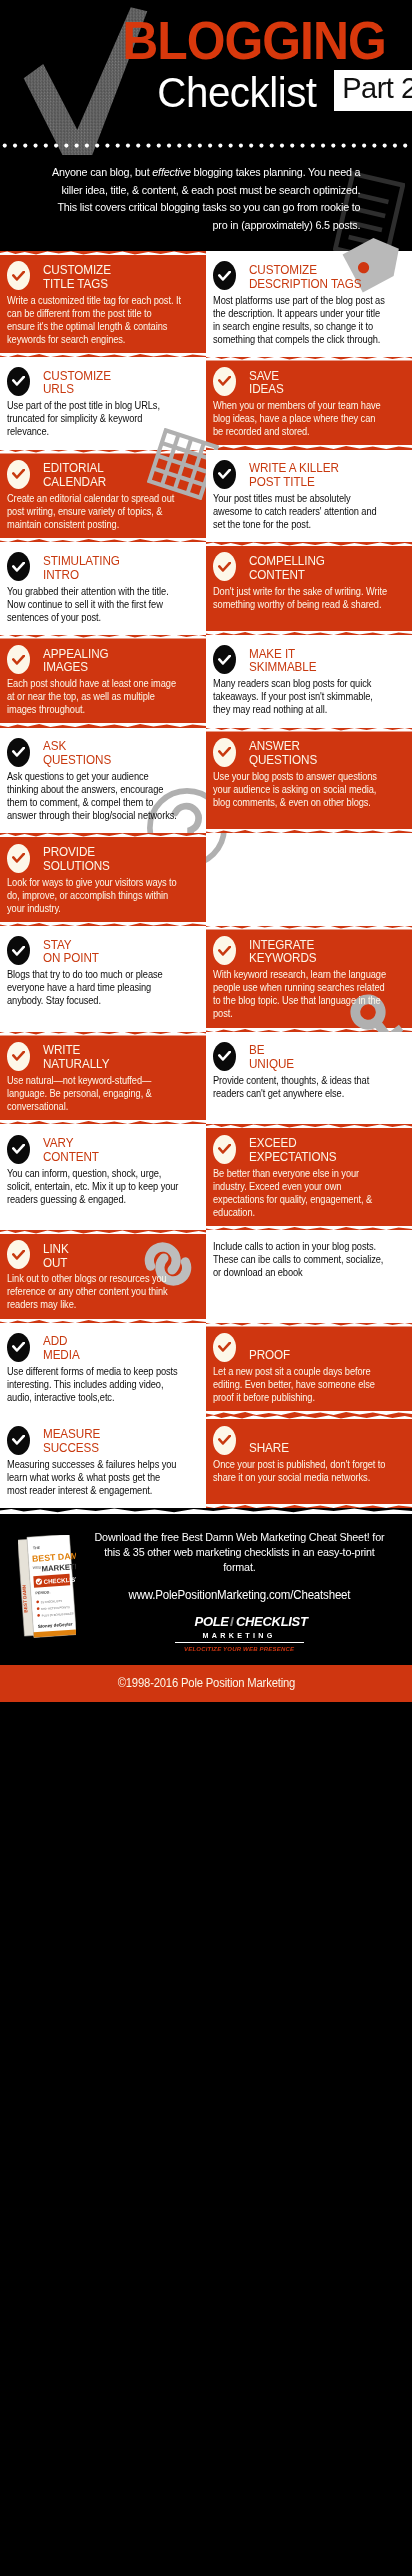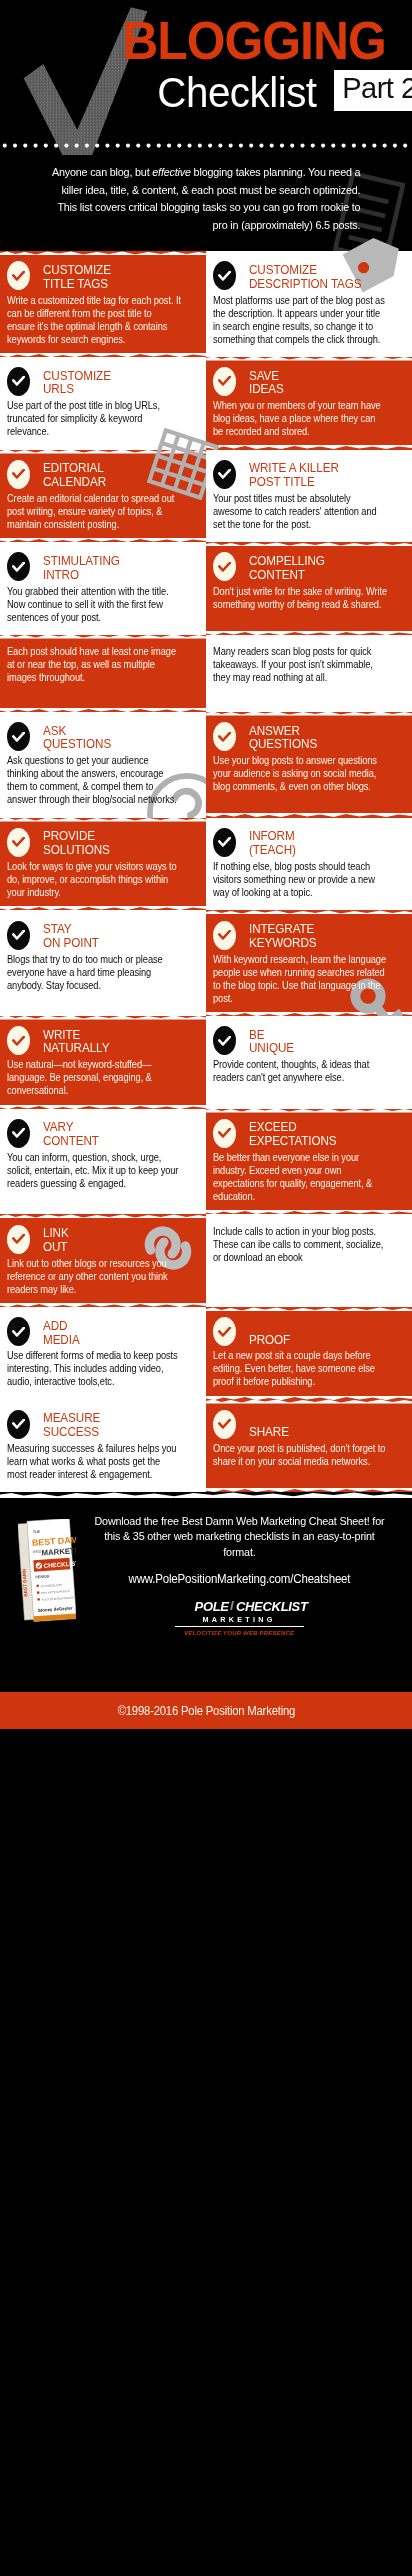--- a/index.html
+++ b/index.html
@@ -278,21 +278,20 @@
   }
 
   
   .copyright {
     position: relative;
     background: #cf3610;
     height: 37px;
     display: flex;
     align-items: center;
     justify-content: center;
-    margin-top: 43px;
   }
   .copyright span {
     color: #fdf7e8;
     font-size: 12px;
     letter-spacing: -0.2px;
     transform: scaleX(0.94);
   }
 </style>
 </head>
 <body>
@@ -528,23 +527,41 @@
         </div>
       </div>
       <div class="row">
         <div class="cell orange">
           <svg class="torn top" viewBox="0 0 400 9" preserveAspectRatio="none">
             <path d="M0,9 L0,4 L14,1 L30,6 L48,2 L70,7 L92,1 L114,5 L138,1 L162,7 L188,2 L212,6 L238,1 L262,7 L288,2 L312,6 L338,1 L362,6 L386,2 L400,5 L400,9 Z" fill="#ffffff"></path>
           </svg>
           <svg class="torn bot" viewBox="0 0 400 9" preserveAspectRatio="none">
             <path d="M0,0 L0,5 L16,8 L34,3 L54,7 L76,2 L98,8 L122,4 L146,8 L172,2 L196,7 L222,3 L248,8 L272,2 L298,7 L324,3 L350,8 L374,3 L400,6 L400,0 Z" fill="#ffffff"></path>
           </svg>
+          <div class="cell-head">
+            <span class="check-badge cream">
+              <svg width="13.4" height="10.3" viewBox="0 0 26 20">
+                <path d="M2.5 8.5 L9.5 16.5 L23 1.5" fill="none" stroke="#c8390f" stroke-width="5" stroke-linecap="round" stroke-linejoin="round"></path>
+              </svg>
+            </span>
+            <span class="cell-title">APPEALING
+IMAGES</span>
+          </div>
           <div class="cell-body">Each post should have at least one image at or near the top, as well as multiple images throughout.</div>
         </div>
         <div class="cell white">
+          <div class="cell-head">
+            <span class="check-badge black">
+              <svg width="13.4" height="10.3" viewBox="0 0 26 20">
+                <path d="M2.5 8.5 L9.5 16.5 L23 1.5" fill="none" stroke="#ffffff" stroke-width="5" stroke-linecap="round" stroke-linejoin="round"></path>
+              </svg>
+            </span>
+            <span class="cell-title">MAKE IT
+SKIMMABLE</span>
+          </div>
           <div class="cell-body">Many readers scan blog posts for quick takeaways. If your post isn't skimmable, they may read nothing at all.</div>
         </div>
       </div>
       <div class="row">
         <div class="cell white">
           <svg class="deco" style="right:-30px;bottom:-44px;width:98px;height:98px" viewBox="0 0 190 190">
             <circle cx="95" cy="95" r="72" fill="none" stroke="#b0b0b0" stroke-width="11"></circle>
             <path d="M72 66 a24 24 0 1 1 30 33 v14" fill="none" stroke="#b0b0b0" stroke-width="13" stroke-linecap="round"></path>
             <circle cx="101" cy="134" r="8.5" fill="#b0b0b0"></circle>
           </svg>
@@ -589,32 +606,20 @@
           <div class="cell-head">
             <span class="check-badge cream">
               <svg width="13.4" height="10.3" viewBox="0 0 26 20">
                 <path d="M2.5 8.5 L9.5 16.5 L23 1.5" fill="none" stroke="#c8390f" stroke-width="5" stroke-linecap="round" stroke-linejoin="round"></path>
               </svg>
             </span>
             <span class="cell-title">PROVIDE
 SOLUTIONS</span>
           </div>
           <div class="cell-body">Look for ways to give your visitors ways to do, improve, or accomplish things within your industry.</div>
-        </div>
-        <div class="cell white">
-          <div class="cell-head">
-            <span class="check-badge black">
-              <svg width="13.4" height="10.3" viewBox="0 0 26 20">
-                <path d="M2.5 8.5 L9.5 16.5 L23 1.5" fill="none" stroke="#ffffff" stroke-width="5" stroke-linecap="round" stroke-linejoin="round"></path>
-              </svg>
-            </span>
-            <span class="cell-title">INFORM
-(TEACH)</span>
-          </div>
-          <div class="cell-body">If nothing else, blog posts should teach visitors something new or provide a new way of looking at a topic.</div>
         </div>
       </div>
       <div class="row">
         <div class="cell white">
           <div class="cell-head">
             <span class="check-badge black">
               <svg width="13.4" height="10.3" viewBox="0 0 26 20">
                 <path d="M2.5 8.5 L9.5 16.5 L23 1.5" fill="none" stroke="#ffffff" stroke-width="5" stroke-linecap="round" stroke-linejoin="round"></path>
               </svg>
             </span>

